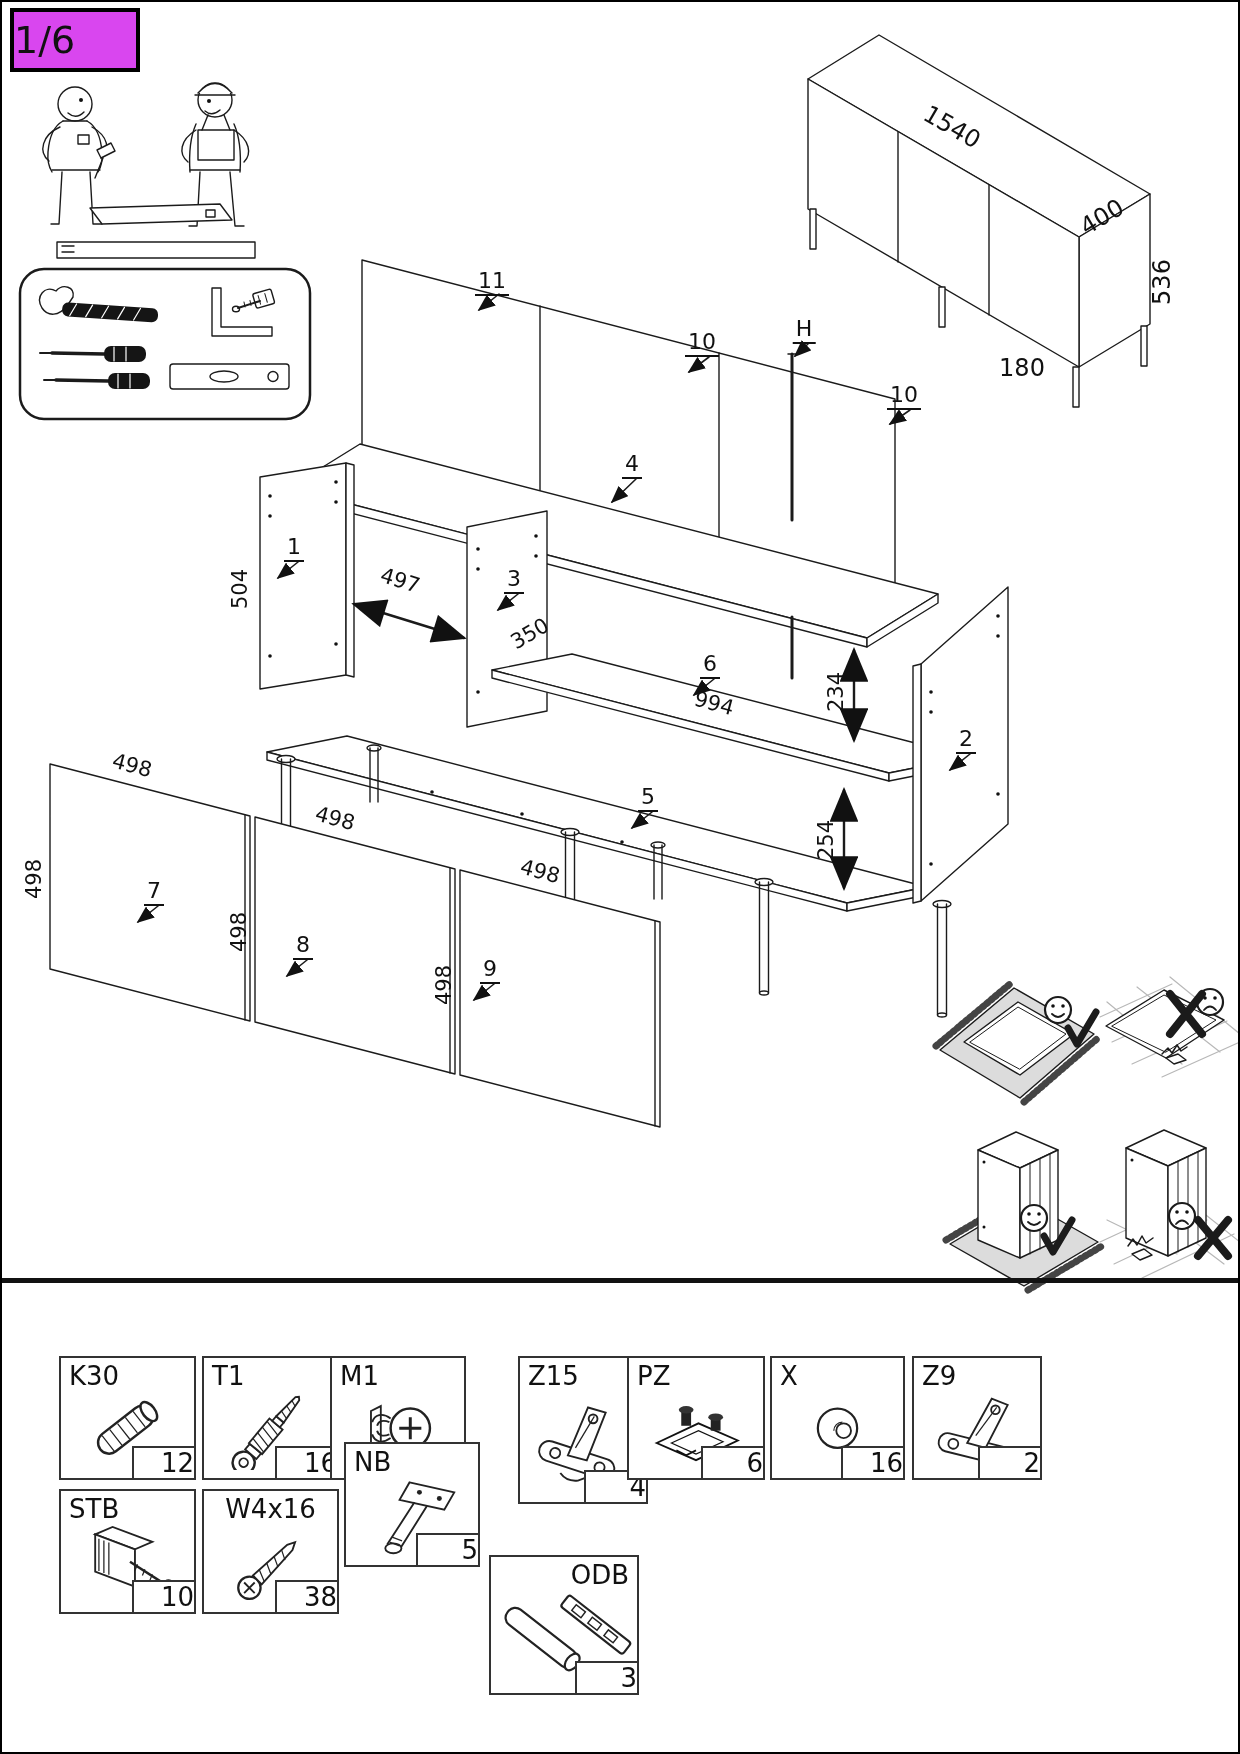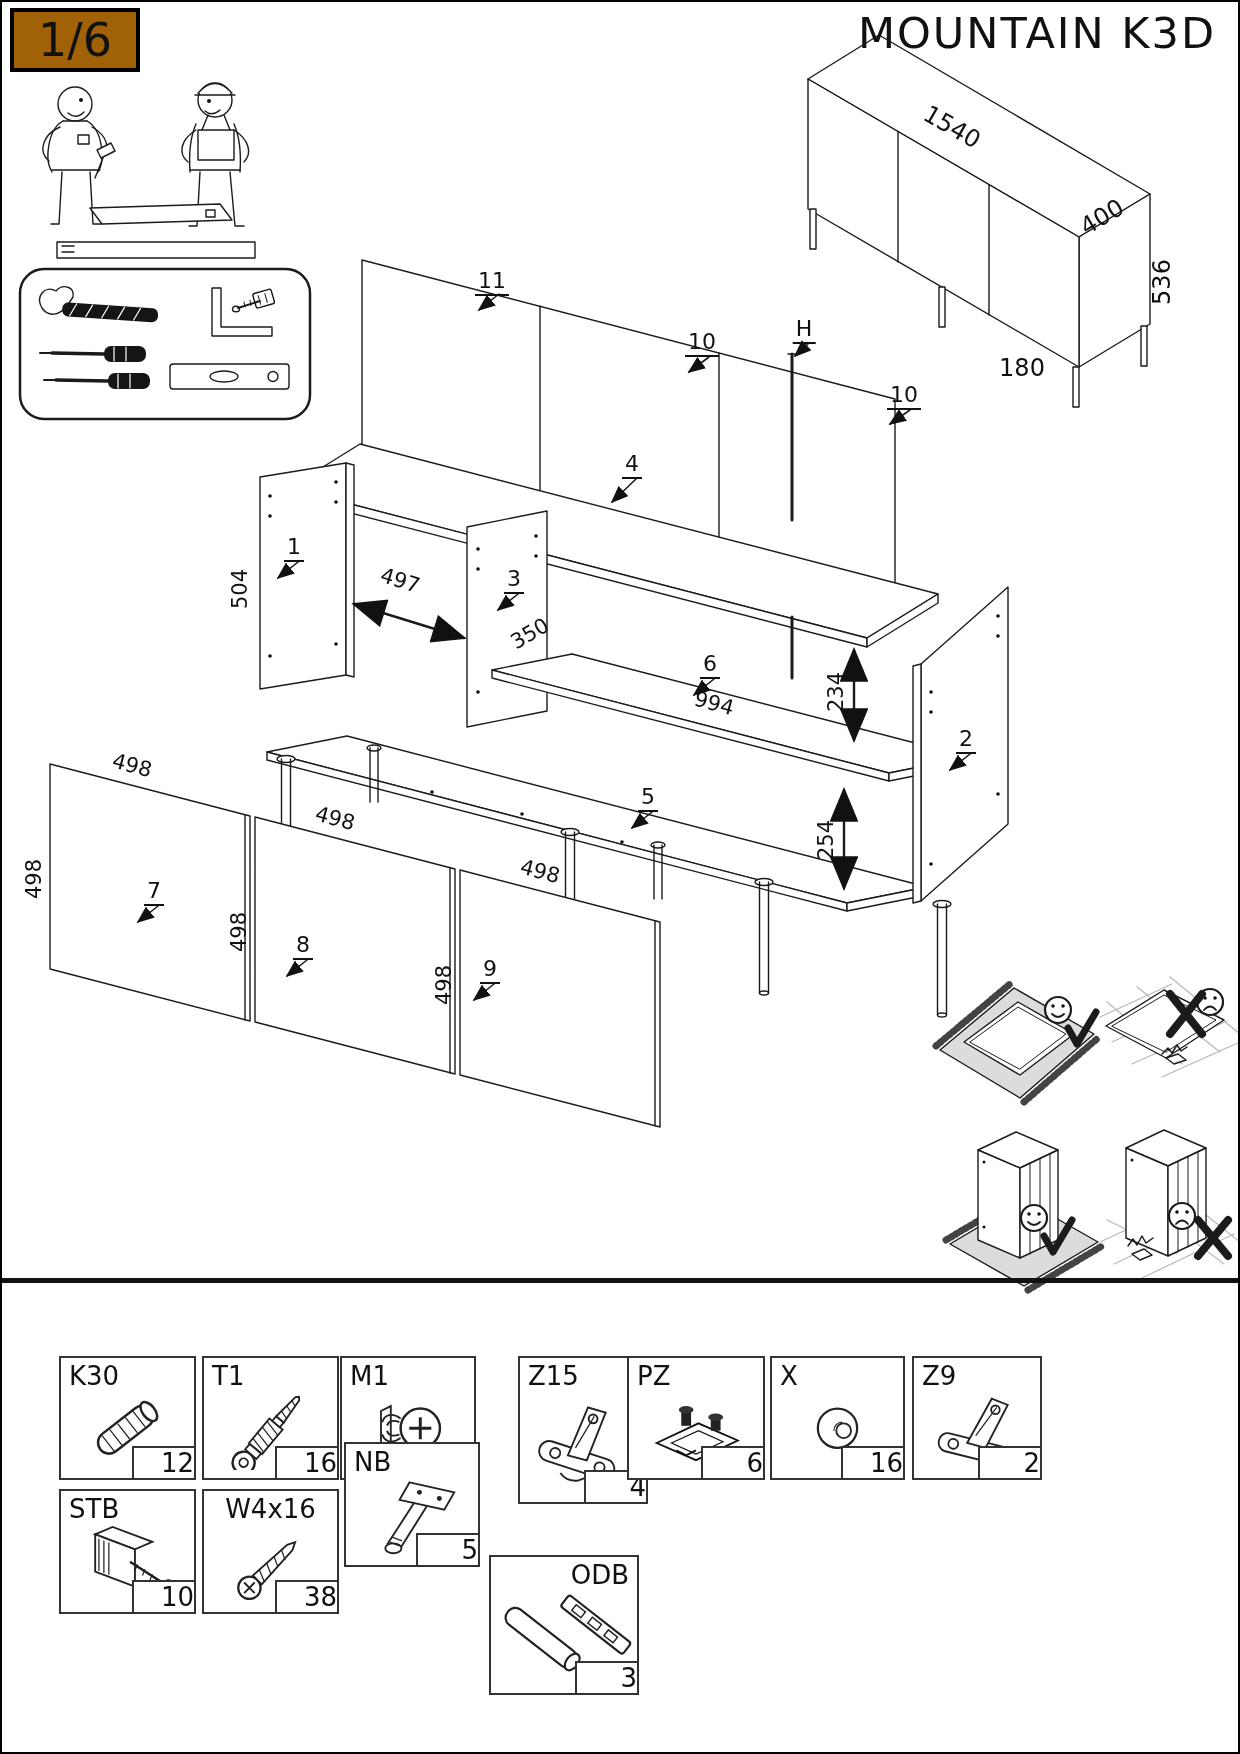--- a/index.html
+++ b/index.html
@@ -1,21 +1,21 @@
 <!DOCTYPE html>
 <html><head>
 <meta charset="utf-8">
 <style>
   html,body{margin:0;padding:0;background:#888;}
   .page{position:relative;width:1240px;height:1754px;background:#fff;margin:0 auto;
         font-family:"DejaVu Sans","Liberation Sans",sans-serif;color:#111;
         border:2px solid #000;box-sizing:border-box;overflow:hidden;}
   .art{position:absolute;left:0;top:0;}
   .page-num{position:absolute;left:8px;top:6px;width:122px;height:56px;border:4px solid #000;
-            display:flex;align-items:center;justify-content:center;font-size:46px;background:#a16207;}
+            display:flex;align-items:center;justify-content:flex-start;font-size:38px;background:#d946ef;}
   .page-title{position:absolute;top:6px;right:22px;font-size:43px;letter-spacing:2px;white-space:nowrap;}
   .callout{position:absolute;font-size:22px;line-height:1;padding:0 3px 2px;border-bottom:2px solid #111;
            transform:translate(-50%,-50%);white-space:nowrap;}
   .dim{position:absolute;font-size:21px;line-height:1;white-space:nowrap;
        transform:translate(-50%,-50%) rotate(var(--r,0deg));}
   .dim.big{font-size:24px;}
   .pbox{position:absolute;border:2px solid #333;background:#fff;box-sizing:border-box;}
   .pcode{position:absolute;top:5px;left:8px;font-size:26px;line-height:1;}
   .pcode.center{left:50%;transform:translateX(-50%);}
   .pcode.right{left:auto;right:8px;}
@@ -308,21 +308,20 @@
       <path d="M1174,1222 Q1180,1215 1186,1222" stroke-width="1.8"></path>
       <path d="M1196,1218 L1226,1254 M1226,1218 L1196,1254" stroke-width="8"></path>
       <path d="M1126,1244 l5,-7 4,6 5,-9 4,7 7,-5" stroke-width="1.5"></path>
       <polygon points="1130,1252 1142,1247 1150,1253 1138,1258" fill="#fff"></polygon>
     </g>
   </svg>
 
   <div class="page-num">
     <span>1/6</span>
   </div>
-  <div class="page-title">MOUNTAIN K3D</div>
 
   <span class="dim big" style="left:950px;top:125px;--r:30deg">1540</span>
   <span class="dim big" style="left:1100px;top:215px;--r:-31deg">400</span>
   <span class="dim big" style="left:1160px;top:280px;--r:-90deg">536</span>
   <span class="dim big" style="left:1020px;top:366px">180</span>
 
   <span class="callout" style="left:490px;top:281px">11</span>
   <span class="callout" style="left:700px;top:342px">10</span>
   <span class="callout" style="left:802px;top:329px">H</span>
   <span class="callout" style="left:902px;top:395px">10</span>
@@ -383,21 +382,21 @@
             <path d="M62,34 L84,36 L86,38 L84,40 L62,42 Z" fill="#fff"></path>
             <path d="M68,34.5l-2,7M74,35l-2,6.5M80,35.5l-2,5.5" stroke-width="1"></path>
           </g>
         </svg>
       </div>
       <div class="pqty">
           <span>16</span>
         </div>
     </div>
 
-    <div class="pbox" style="left:338px;top:1354px;width:136px;height:124px">
+    <div class="pbox" style="left:328px;top:1354px;width:136px;height:124px">
       <span class="pcode">M1</span>
       <div class="picon">
         <svg viewBox="0 0 100 70" fill="none" stroke="#222" stroke-width="1.5">
           <polygon points="28,22 36,18 36,54 28,50" fill="#fff"></polygon>
           <path d="M44,28 C37,23 31,25 29,31 M33,34 C34,30 38,29 43,31"></path>
           <path d="M44,44 C37,49 31,47 29,41 M33,38 C34,42 38,43 43,41"></path>
           <circle cx="60" cy="36" r="16" fill="#fff" stroke-width="2"></circle>
           <path d="M51,36h18M60,27v18" stroke-width="2.4"></path>
         </svg>
       </div>

